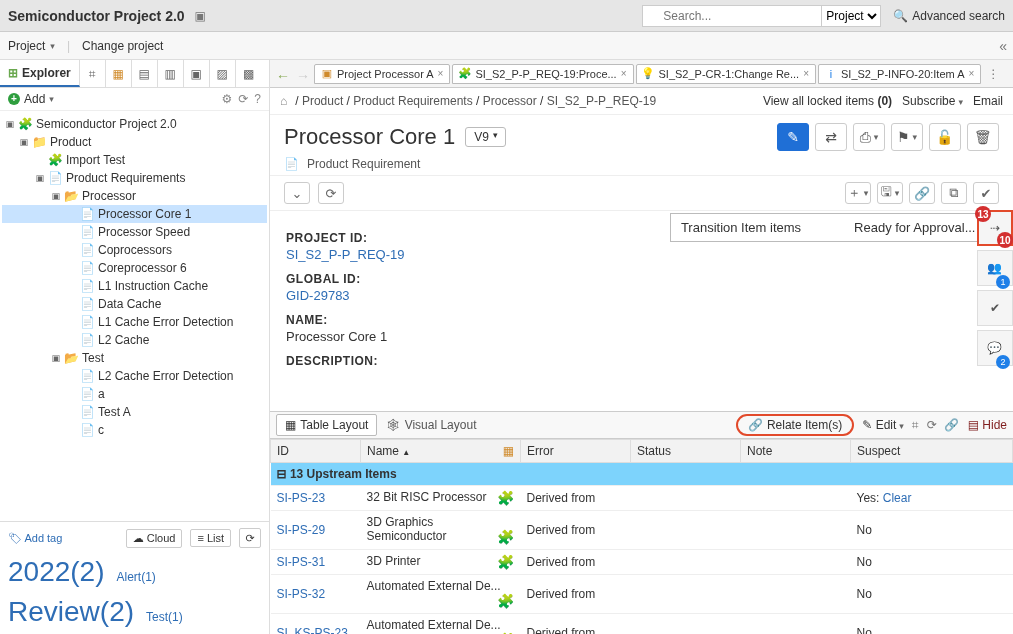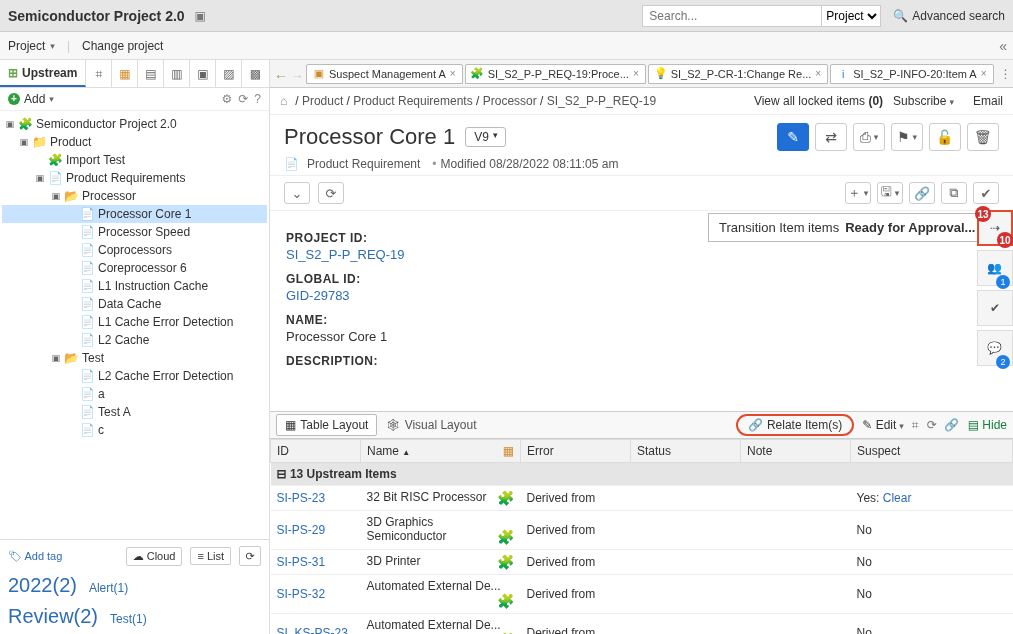--- a/index.html
+++ b/index.html
@@ -3,21 +3,21 @@
 <meta charset="utf-8">
 <style>
 * { box-sizing: border-box; margin: 0; padding: 0; font-family: Arial, Helvetica, sans-serif; }
 body { font-size: 12px; color: #333; background: #fff; overflow: hidden; width: 1013px; height: 634px; }
 a { color: #2e6db5; text-decoration: none; cursor: pointer; }
 
 .topbar { background: #e6e6e6; border-bottom: 1px solid #ccc; height: 32px; display: flex; align-items: center; padding: 0 8px; }
 .topbar .title { font-weight: bold; font-size: 14px; margin-right: 10px; }
 .topbar .spacer { flex: 1; }
 .search-box { display: flex; align-items: center; }
-.search-box input { width: 180px; height: 22px; border: 1px solid #ccc; padding: 2px 6px; font-size: 12px; background: #fff; }
+.search-box input { width: 180px; height: 22px; border: 1px solid #ccc; padding: 2px 20px; font-size: 12px; background: #fff; }
 .search-box select { height: 22px; border: 1px solid #ccc; border-left: none; font-size: 12px; background: #fff; }
 .adv-search { margin-left: 12px; cursor: pointer; display: flex; align-items: center; gap: 4px; }
 
 .subbar { background: #f7f7f7; border-bottom: 1px solid #ddd; height: 28px; display: flex; align-items: center; padding: 0 8px; gap: 12px; position: relative; }
 .subbar .btn { cursor: pointer; font-size: 12px; display: flex; align-items: center; gap: 2px; }
 .subbar .collapse-btn { position: absolute; right: 6px; font-size: 14px; cursor: pointer; color: #777; }
 
 .main { display: flex; height: calc(634px - 60px); }
 
 .sidebar { width: 270px; border-right: 1px solid #ddd; display: flex; flex-direction: column; background: #fff; }
@@ -36,21 +36,21 @@
 .tree-row { display: flex; align-items: center; padding: 2px 2px; cursor: pointer; white-space: nowrap; }
 .tree-row.selected { background: #c8e3ff; }
 .tree-toggle { width: 12px; text-align: center; font-size: 9px; color: #666; margin-right:2px; }
 .tree-icon { width: 14px; text-align: center; margin-right: 4px; }
 
 .tag-panel { border-top: 1px solid #ddd; padding: 6px 8px; }
 .tag-toolbar { display: flex; align-items: center; gap: 8px; font-size: 11px; }
 .tag-toolbar .tbtn { border: 1px solid #ccc; padding: 2px 6px; border-radius: 2px; display:flex; align-items:center; gap:3px; cursor:pointer; }
 .tag-icon-btn { border:1px solid #ccc; width:22px; height:20px; display:flex; align-items:center; justify-content:center; border-radius:2px; cursor:pointer; }
 .tag-bigrow { display:flex; align-items:baseline; gap:12px; margin-top:8px; }
-.tag-big { font-size: 20px; color: #2e6db5; cursor: pointer; }
+.tag-big { font-size: 28px; color: #2e6db5; cursor: pointer; }
 .tag-sm { font-size: 12px; color: #2e6db5; cursor: pointer; }
 
 .content { flex: 1; display: flex; flex-direction: column; overflow: hidden; position: relative; }
 
 .tabs-bar { display: flex; align-items: center; height: 28px; background: #f4f4f4; border-bottom: 1px solid #ccc; padding: 0 4px; gap: 2px; }
 .navarrow { width: 18px; text-align:center; color:#8a5; cursor:pointer; font-size:14px; }
 .doc-tab { display: flex; align-items: center; gap: 4px; background: #fff; border: 1px solid #bbb; padding: 3px 6px; font-size: 11px; max-width: 190px; cursor: pointer; border-radius:2px 2px 0 0; }
 .doc-tab .ticon { width: 12px; height:12px; display:flex; align-items:center; justify-content:center; }
 .doc-tab .label { overflow: hidden; text-overflow: ellipsis; white-space: nowrap; flex:1; }
 .doc-tab .close { color: #888; font-size: 10px; }
@@ -70,34 +70,34 @@
 
 .collapse-row { display:flex; align-items:center; padding: 6px 14px; border-bottom: 1px solid #eee; gap:8px; }
 .collapse-row .right-icons { margin-left:auto; display:flex; gap:6px; }
 .sm-btn { width:26px; height:22px; border:1px solid #ccc; border-radius:3px; display:flex; align-items:center; justify-content:center; cursor:pointer; color:#666; font-size:13px; background:#fff; }
 
 .item-body { padding: 10px 16px; position: relative; overflow: auto; flex: 0 0 auto; height: 200px; }
 .field-label { font-size: 12px; font-weight: bold; margin-top: 10px; letter-spacing: .5px; }
 .field-value { font-size: 13px; margin-top: 2px; }
 
 .transition-box { position: absolute; top: 2px; right: 14px; border: 1px solid #bbb; padding: 6px 10px; font-size: 13px; cursor:pointer; background:#fff; display:flex; gap:6px; align-items:center; min-width:270px; }
-.transition-box b { font-weight:bold; }
+.transition-box b { font-weight:normal;margin-left:47px; }
 .transition-box .chev { margin-left:auto; }
 
 .rel-toolbar { display:flex; align-items:center; border-top:1px solid #ccc; border-bottom:1px solid #ccc; height:28px; padding: 0 6px; gap:8px; background:#f8f8f8; }
 .layout-tab { border:1px solid #bbb; padding:3px 8px; background:#fff; cursor:pointer; display:flex; align-items:center; gap:4px; border-radius:2px; }
 .layout-link { color:#555; cursor:pointer; display:flex; align-items:center; gap:4px; }
 .relate-btn { border:2px solid #e24a2b; border-radius: 14px; padding:2px 10px; display:flex; align-items:center; gap:4px; cursor:pointer; color:#333; }
 .rel-right { margin-left:auto; display:flex; align-items:center; gap:8px; }
 
 .grid { flex: 1; overflow:auto; border-top: none; }
 .grid table { width: 100%; border-collapse: collapse; font-size: 12px; }
 .grid th { background:#f2f2f2; border:1px solid #ddd; text-align:left; padding: 4px 6px; font-weight:normal; position:sticky; top:0; }
 .grid td { border-bottom:1px solid #eee; padding: 4px 6px; }
-.grid .section-row td { background:#e5e5e5; font-weight:bold; }
+.grid .section-row td { background:#7dd3fc; font-weight:bold; }
 .puzzle-icon { color:#3a9a3a; font-size:14px; }
 
 .side-rail { position:absolute; right:0; top: 150px; display:flex; flex-direction:column; gap:4px; align-items:center; }
 .rail-btn { width:36px; height:36px; background:#f5f5f5; border:1px solid #ddd; display:flex; align-items:center; justify-content:center; color:#555; cursor:pointer; position:relative; }
 .rail-btn.highlight { border:2px solid #e24a2b; }
 .badge-red { position:absolute; background:#d32f2f; color:#fff; border-radius:50%; width:16px; height:16px; font-size:10px; display:flex; align-items:center; justify-content:center; font-weight:bold; }
 .badge-blu { position:absolute; bottom:-4px; right:2px; background:#1f7fe8; color:#fff; border-radius:50%; width:14px; height:14px; font-size:9px; display:flex; align-items:center; justify-content:center; }
 
 .caret::after { content:"▾"; font-size:9px; margin-left:3px; color:#666; }
 </style>
@@ -126,21 +126,21 @@
   <span class="btn">Change project</span>
   <span class="collapse-btn">«</span>
 </div>
 
 <div class="main">
 
   <div class="sidebar">
     <div class="sidebar-tabs">
       <div class="sidebar-tab active">
         <span style="color:#6aa84f;">⊞</span>
-        <span>Upstream</span>
+        <span>Explorer</span>
       </div>
       <div class="sidebar-iconbtn">⌗</div>
       <div class="sidebar-iconbtn" style="color:#d08a2a;">▦</div>
       <div class="sidebar-iconbtn">▤</div>
       <div class="sidebar-iconbtn">▥</div>
       <div class="sidebar-iconbtn">▣</div>
       <div class="sidebar-iconbtn">▨</div>
       <div class="sidebar-iconbtn">▩</div>
     </div>
 
@@ -268,21 +268,21 @@
       </div>
     </div>
   </div>
 
   <div class="content">
     <div class="tabs-bar">
       <span class="navarrow">←</span>
       <span class="navarrow" style="color:#ccc;">→</span>
       <div class="doc-tab">
           <span class="ticon" style="color:#d08a2a;">▣</span>
-          <span class="label">Suspect Management A</span>
+          <span class="label">Project Processor A</span>
           <span class="close">×</span>
         </div>
       <div class="doc-tab">
           <span class="ticon" style="color:#3a9a3a;">🧩</span>
           <span class="label">SI_S2_P-P_REQ-19:Proce...</span>
           <span class="close">×</span>
         </div>
       <div class="doc-tab">
           <span class="ticon" style="color:#f0a020;">💡</span>
           <span class="label">SI_S2_P-CR-1:Change Re...</span>
@@ -302,21 +302,21 @@
         <a style="color:#555;">Product</a> /
         <a style="color:#555;">Product Requirements</a> /
         <a style="color:#555;">Processor</a> /
         <span style="color:#555;">SI_S2_P-P_REQ-19</span>
       </span>
       <div class="right">
         <span style="cursor:pointer;">
           <span>View all locked items</span> <b>(0)</b>
         </span>
         <span class="caret" style="cursor:pointer;">Subscribe</span>
-        <span style="cursor:pointer;margin-left:9px;">Email</span>
+        <span style="cursor:pointer;">Email</span>
       </div>
     </div>
 
     <div class="item-header">
       <div class="item-title-row">
         <span class="item-title">Processor Core 1</span>
         <span class="version-pill">
             <span>V9</span>
             <span style="font-size:9px;">▾</span>
           </span>
@@ -325,21 +325,20 @@
           <span class="tool-btn">⇄</span>
           <span class="tool-btn caret">⎙</span>
           <span class="tool-btn caret">⚑</span>
           <span class="tool-btn">🔓</span>
           <span class="tool-btn">🗑</span>
         </div>
       </div>
       <div class="item-sub">
         <span>📄</span>
         <span>Product Requirement</span>
-        <span class="dot">Modified 08/28/2022 08:11:05 am</span>
       </div>
     </div>
 
     <div class="collapse-row">
       <span class="sm-btn">⌄</span>
       <span class="sm-btn">⟳</span>
       <div class="right-icons">
         <span class="sm-btn caret">＋</span>
         <span class="sm-btn caret">🖫</span>
         <span class="sm-btn">🔗</span>
@@ -365,21 +364,21 @@
 
     <div class="rel-toolbar">
       <span class="layout-tab">▦ <span>Table Layout</span></span>
       <span class="layout-link">🕸 <span>Visual Layout</span></span>
       <div class="rel-right">
         <span class="relate-btn">🔗 <span>Relate Item(s)</span></span>
         <span class="caret" style="cursor:pointer;">✎ <span>Edit</span></span>
         <span style="cursor:pointer;color:#777;">⌗</span>
         <span style="cursor:pointer;color:#777;">⟳</span>
         <span style="cursor:pointer;color:#777;">🔗</span>
-        <span style="cursor:pointer;color:#15803d;text-align:right;">▤ <span>Hide</span></span>
+        <span style="cursor:pointer;color:#7f1d1d;text-align:right;">▤ <span>Hide</span></span>
       </div>
     </div>
 
     <div class="grid">
       <table>
         <thead>
           <tr>
             <th style="width:90px;">ID</th>
             <th style="width:160px;"><span>Name</span> <span style="font-size:8px;">▲</span> <span style="float:right;color:#d08a2a;">▦</span></th>
             <th style="width:110px;">Error</th>

